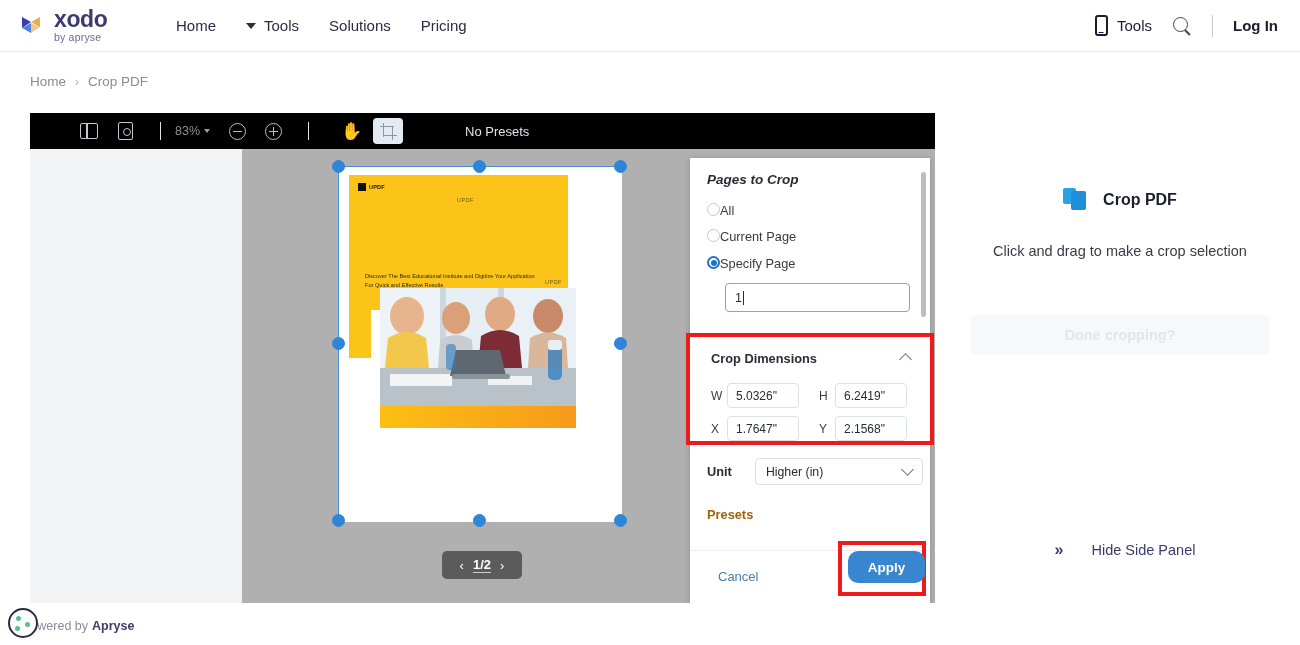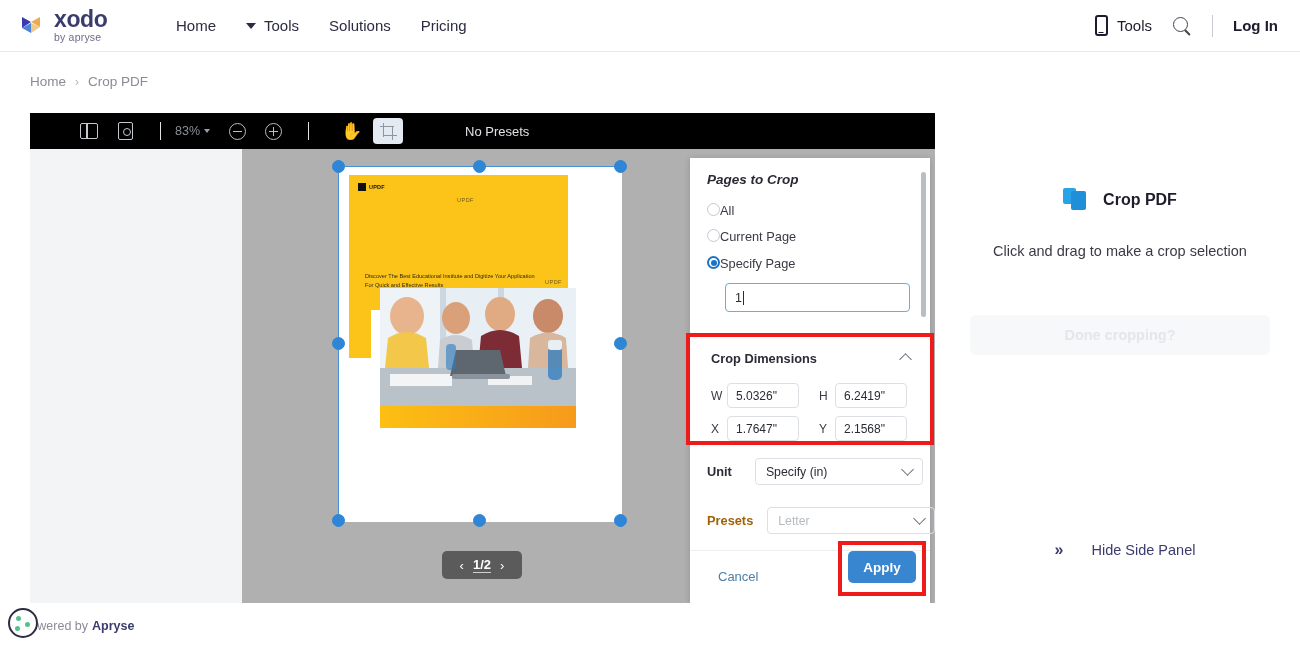--- a/index.html
+++ b/index.html
@@ -126,21 +126,21 @@
   .unit-lbl { font-size:12.8px; font-weight:700; color:#2b2b36; }
   .sel-box { width:168px; height:27px; border:1px solid #dcdfe3; border-radius:4px; display:flex; align-items:center; padding:0 10px; font-size:12.3px; color:#2b2b36; cursor:pointer; justify-content:space-between;}
   .sel-box.muted { color:#b7bcc2; }
   .chev-dn { width:9px;height:9px;border-right:1.7px solid #6b7078;border-bottom:1.7px solid #6b7078; transform:rotate(45deg); margin-top:-4px;}
   .presets-row { position:absolute; left:17px; top:349px; display:flex; align-items:center; gap:14px; }
   .pr-lbl { font-size:12.8px; font-weight:700; color:#a16207; }
 
   .cp-footer { position:absolute; left:0; bottom:0; width:240px; height:54px; border-top:1px solid #eceef0; }
   .cancel-btn { position:absolute; left:28px; top:18px; font-size:13px; color:#4b7fa8; cursor:pointer;}
   .apply-box { position:absolute; left:148px; top:-10px; width:88px; height:55px; border:4px solid #ee1b1b; }
-  .apply-btn { position:absolute; left:158px; top:0px; width:68px; height:32px; background:#3786cf; color:#fff; font-size:13.5px; font-weight:700; border:none; border-radius:5px; cursor:pointer; display:flex; align-items:center; justify-content:center; }
+  .apply-btn { position:absolute; left:158px; top:0px; width:77px; height:32px; background:#3786cf; color:#fff; font-size:13.5px; font-weight:700; border:none; border-radius:10px; cursor:pointer; display:flex; align-items:center; justify-content:center; }
 
   
   .sidepanel { position:absolute; left:940px; top:113px; width:360px; height:491px; background:#fff; }
   .sp-head { position:absolute; left:0; top:73px; width:360px; display:flex; align-items:center; justify-content:center; gap:12px; }
   .sp-ico { width:28px;height:28px; position:relative; }
   .sp-ico .b1 { position:absolute; left:0; top:2px; width:13px;height:16px; background:#29a3e8; border-radius:2px;}
   .sp-ico .b2 { position:absolute; left:8px; top:5px; width:15px;height:19px; background:#1e8fd8; border-radius:2px;}
   .sp-title { font-size:16px; font-weight:700; color:#1d1d2b; }
   .sp-desc { position:absolute; left:0; top:128px; width:360px; text-align:center; font-size:14.5px; color:#3a3a46; line-height:1.45; padding:0 30px;}
   .done-btn { position:absolute; left:30px; top:202px; width:300px; height:40px; background:#f7f8f9; border-radius:6px; display:flex; align-items:center; justify-content:center; font-size:14.5px; font-weight:700; color:#e3e6ea; cursor:not-allowed; }
@@ -341,31 +341,27 @@
         <div class="dim-field" style="left:129px; top:79px">
           <span class="dim-lbl">Y</span>
           <span class="dim-inp">2.1568"</span>
         </div>
       </div>
     </div>
 
     <div class="unit-row">
       <span class="unit-lbl">Unit</span>
       <span class="sel-box">
-        <span>Specify (in)</span>
+        <span>Higher (in)</span>
         <span class="chev-dn"></span>
       </span>
     </div>
 
     <div class="presets-row">
       <span class="pr-lbl">Presets</span>
-      <span class="sel-box muted">
-        <span>Letter</span>
-        <span class="chev-dn"></span>
-      </span>
     </div>
 
     <div class="cp-footer">
       <div class="cancel-btn">Cancel</div>
       <div class="apply-box"></div>
       <div class="apply-btn">Apply</div>
     </div>
   </div>
 
   <div class="sidepanel">

